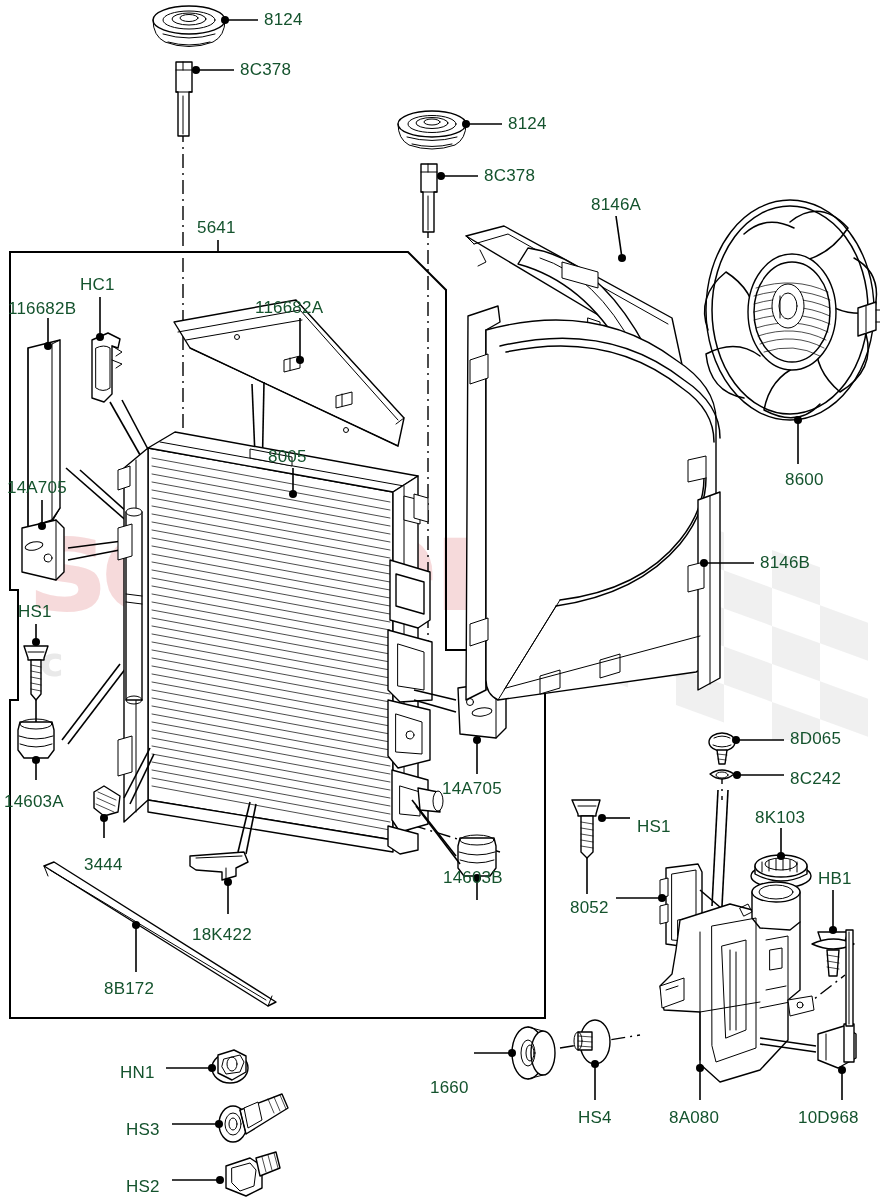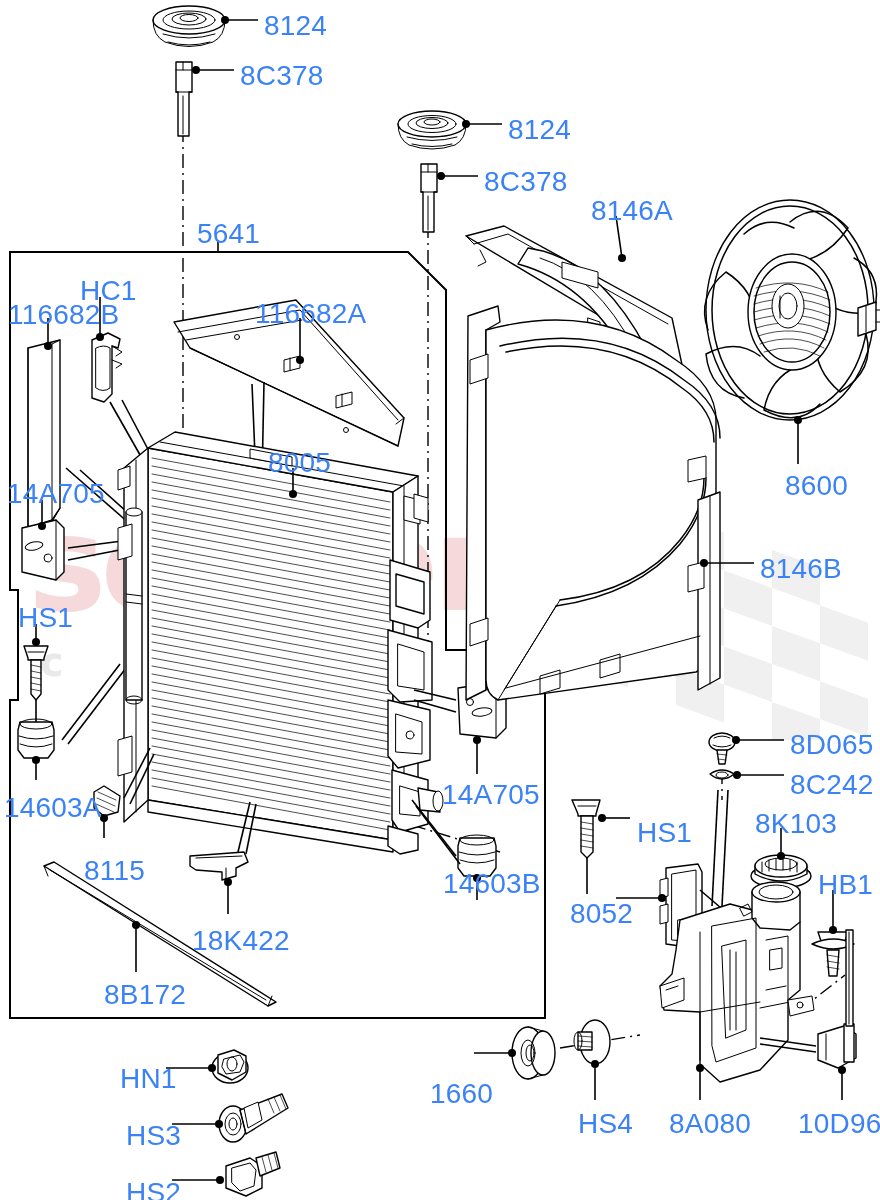--- a/index.html
+++ b/index.html
@@ -17,21 +17,21 @@
   .wm-carparts{
     position:absolute;left:40px;top:642px;
     font-family:"DejaVu Sans",sans-serif;font-weight:bold;
     font-size:40px;letter-spacing:26px;
     color:#e9e9e9;line-height:1;white-space:nowrap;
   }
   .wm-flag{position:absolute;left:580px;top:520px;width:300px;height:220px;opacity:.55;}
 
   
   .lbl{
-    position:absolute;color:#3b82f6;font-size:28px;font-weight:500;
+    position:absolute;color:#14532d;font-size:17px;font-weight:500;
     font-family:"Liberation Sans",sans-serif;white-space:nowrap;
     letter-spacing:.2px;
     text-align:right;
   }
 
   
   svg.art{position:absolute;left:0;top:0;width:880px;height:1200px;}
   .ln{fill:none;stroke:#000;stroke-width:1.5;stroke-linecap:round;stroke-linejoin:round;}
   .ln-t{fill:none;stroke:#000;stroke-width:1;stroke-linecap:round;stroke-linejoin:round;}
   .ln-h{fill:none;stroke:#000;stroke-width:.7;stroke-linecap:round;}
@@ -599,21 +599,21 @@
   <div class="lbl" style="left:591px;top:195px">8146A</div>
   <div class="lbl" style="left:80px;top:275px">HC1</div>
   <div class="lbl" style="left:8px;top:299px">116682B</div>
   <div class="lbl" style="left:255px;top:298px">116682A</div>
   <div class="lbl" style="left:268px;top:447px">8005</div>
   <div class="lbl" style="left:7px;top:478px">14A705</div>
   <div class="lbl" style="left:785px;top:470px">8600</div>
   <div class="lbl" style="left:760px;top:553px">8146B</div>
   <div class="lbl" style="left:18px;top:602px">HS1</div>
   <div class="lbl" style="left:4px;top:792px">14603A</div>
-  <div class="lbl" style="left:84px;top:855px">8115</div>
+  <div class="lbl" style="left:84px;top:855px">3444</div>
   <div class="lbl" style="left:442px;top:779px">14A705</div>
   <div class="lbl" style="left:192px;top:925px">18K422</div>
   <div class="lbl" style="left:443px;top:868px">14603B</div>
   <div class="lbl" style="left:104px;top:979px">8B172</div>
   <div class="lbl" style="left:637px;top:817px">HS1</div>
   <div class="lbl" style="left:570px;top:898px">8052</div>
   <div class="lbl" style="left:790px;top:729px">8D065</div>
   <div class="lbl" style="left:790px;top:769px">8C242</div>
   <div class="lbl" style="left:755px;top:808px">8K103</div>
   <div class="lbl" style="left:818px;top:869px">HB1</div>

